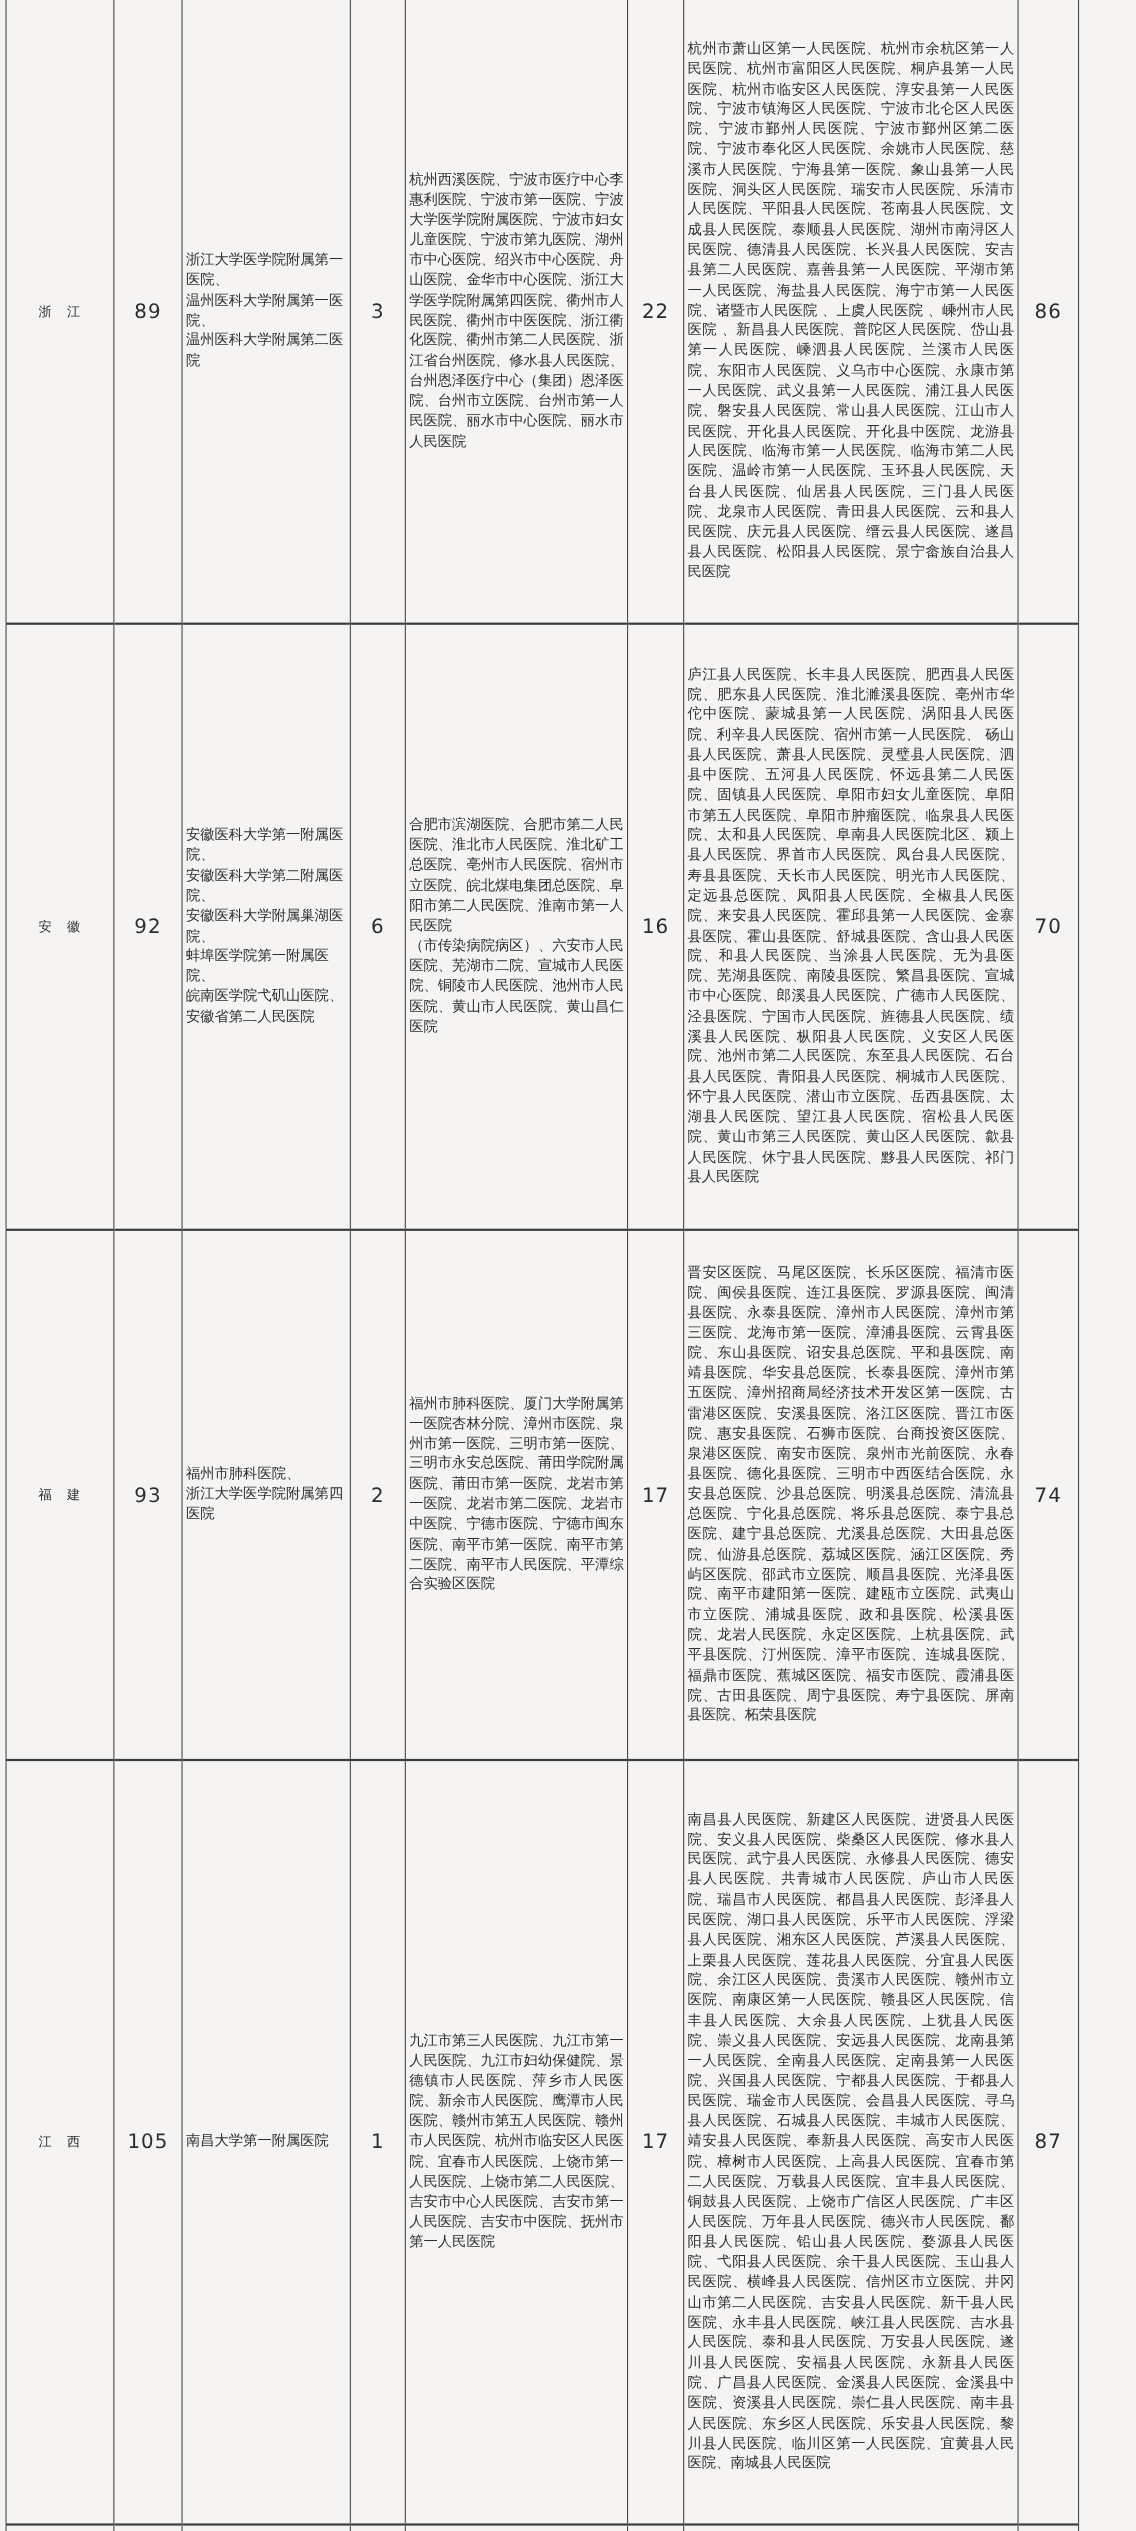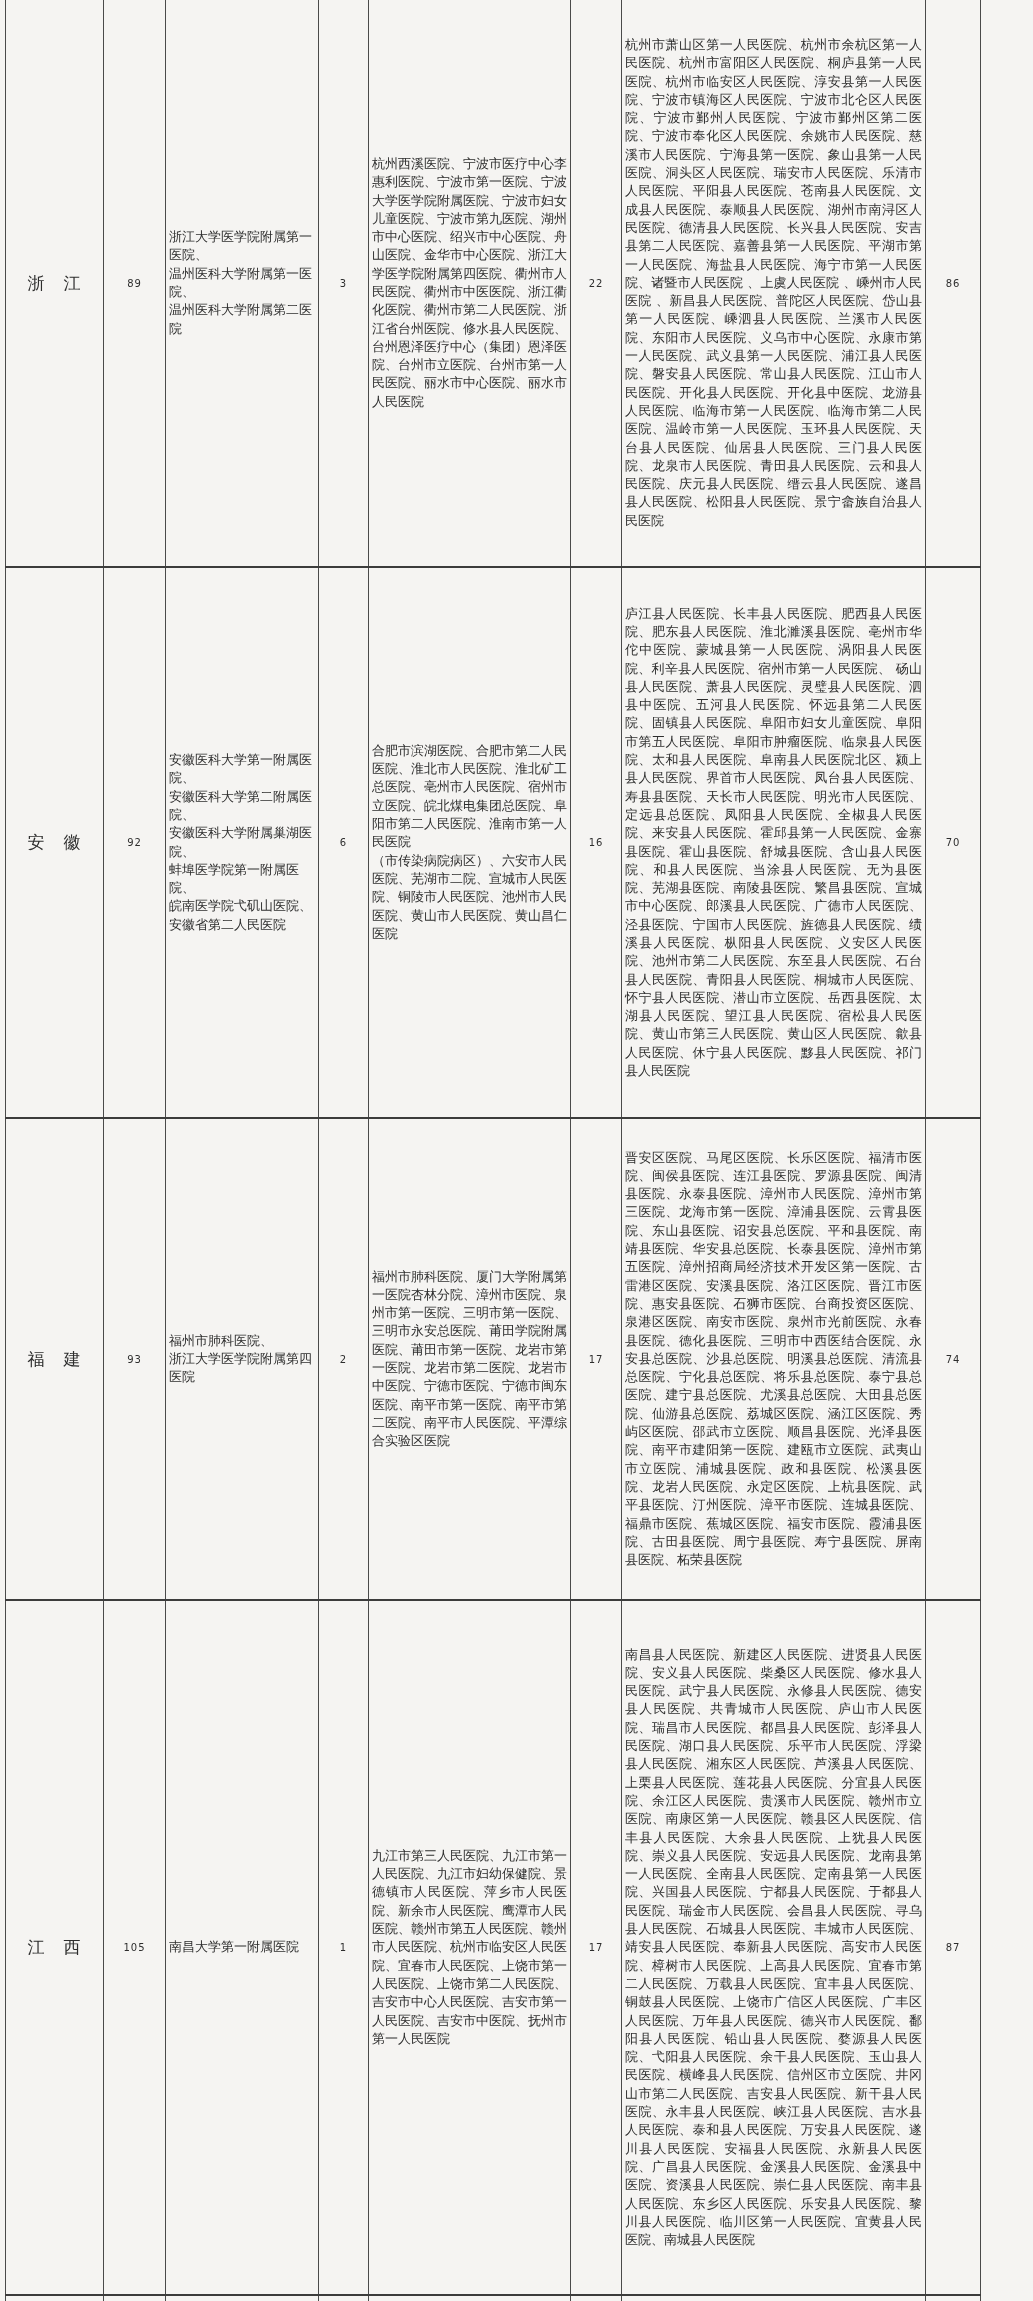--- a/index.html
+++ b/index.html
@@ -16,24 +16,24 @@
     border-top:2px solid #3c3c3c;
     border-bottom:2px solid #3c3c3c;
     vertical-align:middle;
     padding:2px 3px;
     overflow:hidden;
     box-sizing:border-box;
   }
   table.grid tr.r0 td{border-top:none;}
   td.num, td.prov{
     text-align:center;
-    font-size:10px;
+    font-size:18px;
     letter-spacing:1px;
   }
-  td.prov{font-size:17px;font-family:Liberation Mono, monospace;}
+  td.prov{font-size:12px;font-family:Liberation Mono, monospace;}
   td.list{
     font-size:13px;
     line-height:18.3px;
     text-align:justify;
     text-justify:inter-ideograph;
     white-space:pre-line;
     margin-top:41px;
   }
   td.aff{
     font-size:13px;

